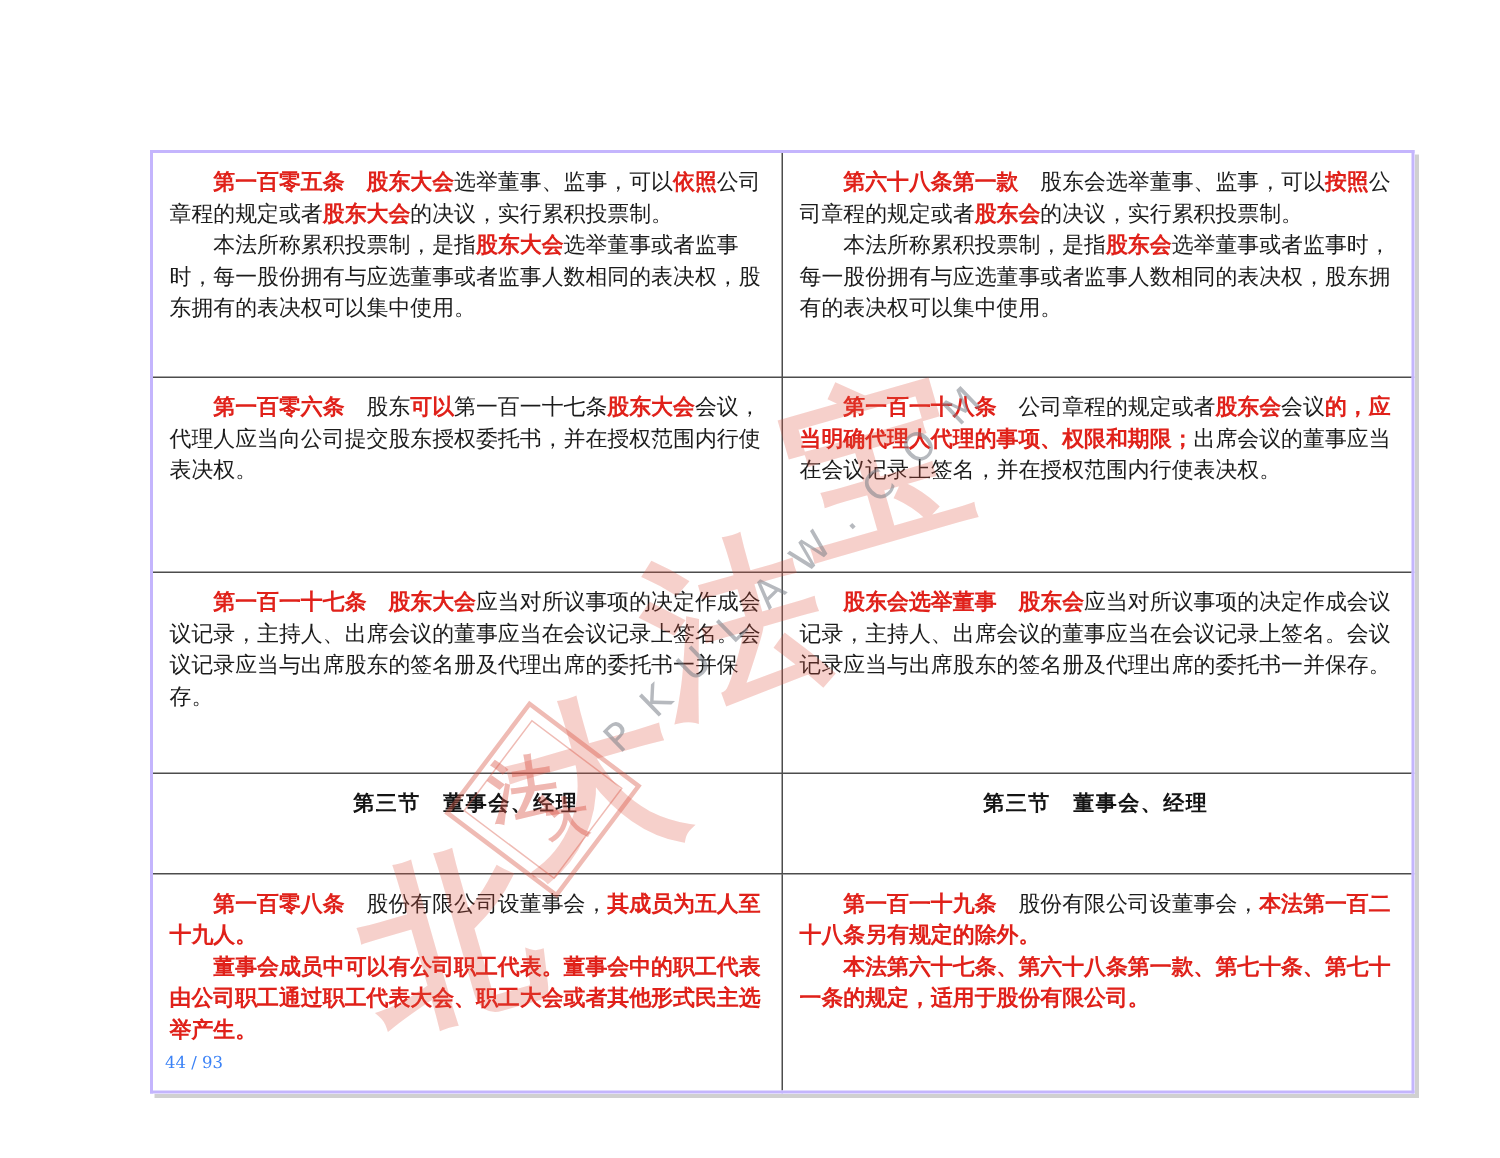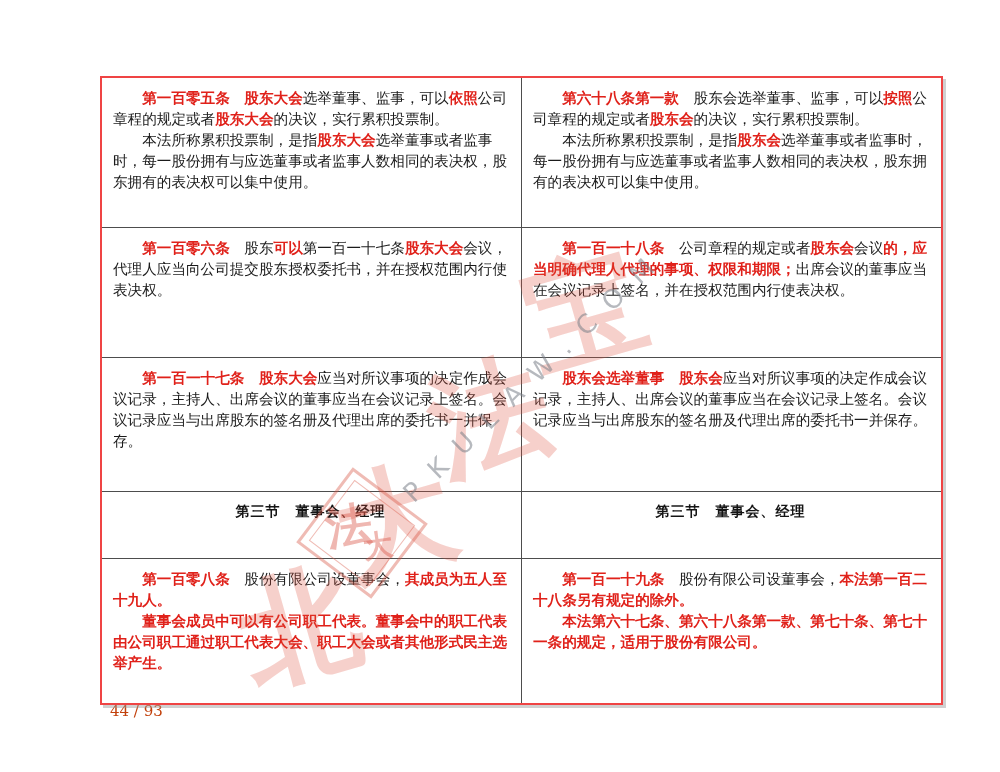--- a/index.html
+++ b/index.html
@@ -5,23 +5,23 @@
   html,body{margin:0;padding:0;}
   body{
     width:1000px;height:772px;background:#ffffff;position:relative;
     font-family:"DejaVu Serif","Liberation Serif",serif;
     overflow:hidden;
   }
   .page{position:absolute;inset:0;background:#fff;overflow:hidden;}
 
   
   table.cmp{
-    position:absolute;left:100px;top:76px;width:790px;
+    position:absolute;left:100px;top:100px;width:790px;
     border-collapse:collapse;table-layout:fixed;z-index:1;
-    border:2px solid #ef4444;
+    border:2px solid #c4b5fd;
     box-shadow:3px 3px 0 rgba(150,150,150,.45);
     background:transparent;
     padding-left:32px;
   }
   table.cmp td{
     width:395px;vertical-align:top;
     border:1.5px solid #4d4d4d;
     padding:9px 13px 0 11px;
     background:transparent;
   }
@@ -81,21 +81,21 @@
   .wlogo .lchar{
     position:absolute;font-weight:bold;color:rgba(216,84,68,0.42);
     font-family:"DejaVu Serif",serif;
   }
   .wlogo .lchar-0{left:28px;top:24px;font-size:46px;}
   .wlogo .lchar-1{left:62px;top:58px;font-size:30px;}
 
   
   .footer{
     position:absolute;left:110px;top:702px;
-    font-size:15px;color:#c2410c;
+    font-size:11px;color:#3b82f6;
     font-family:"DejaVu Serif","Liberation Serif",serif;
   }
 </style>
 </head>
 <body>
 
 <div class="page">
 
   <div class="watermark">
     <div class="wlogo">

